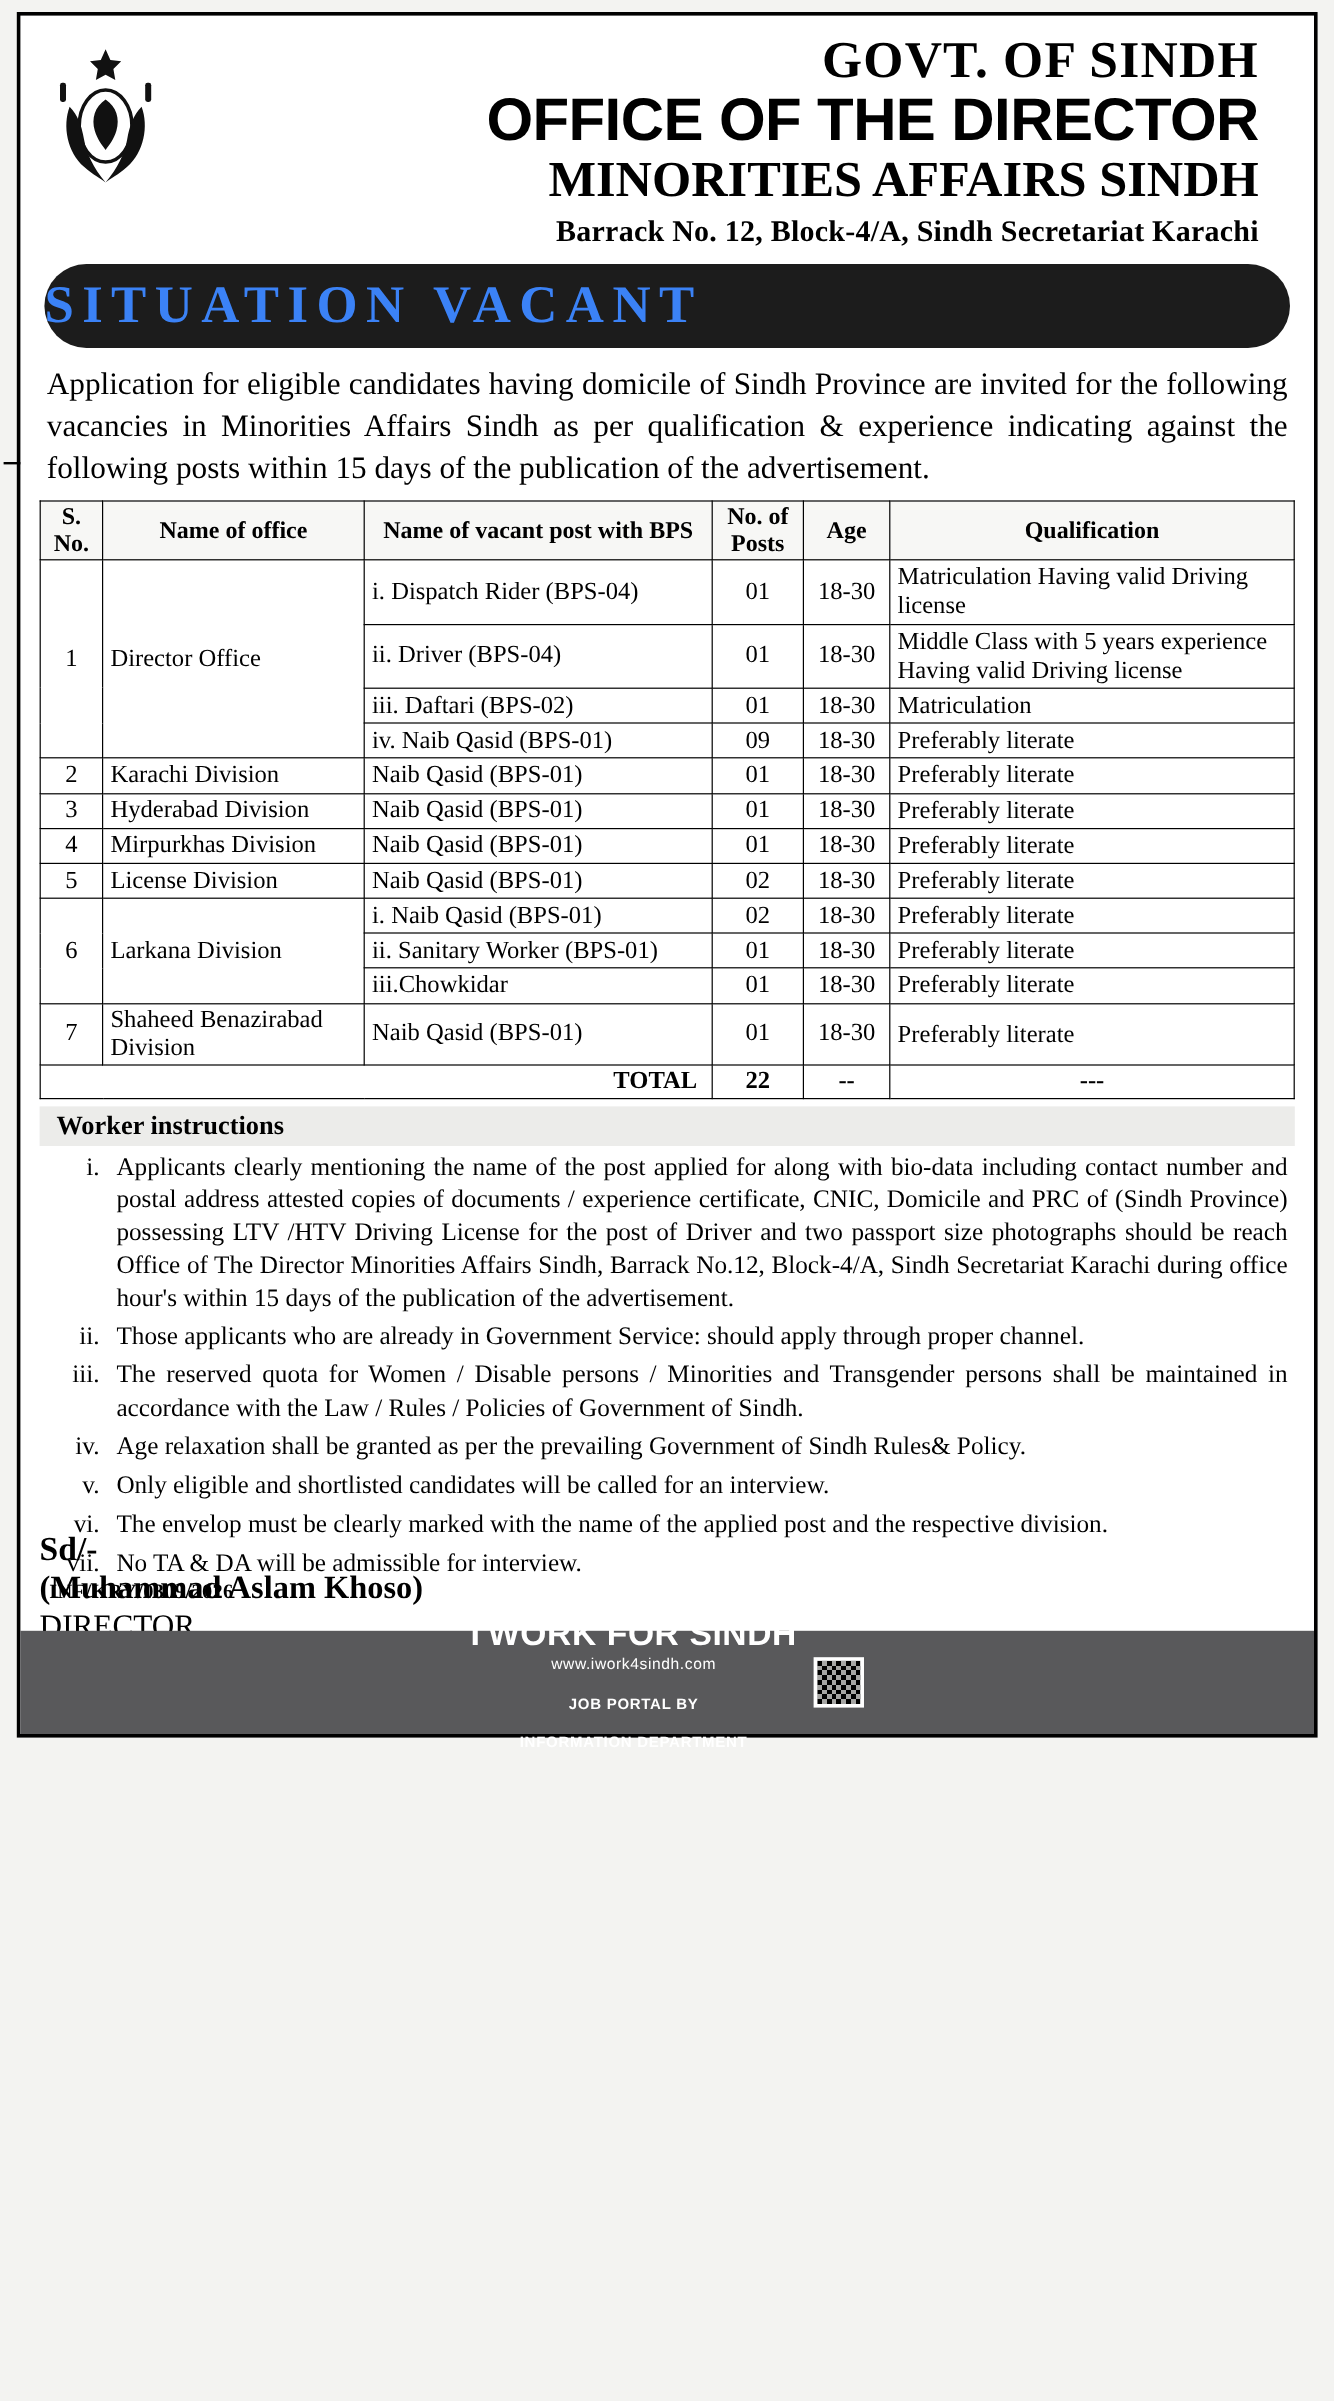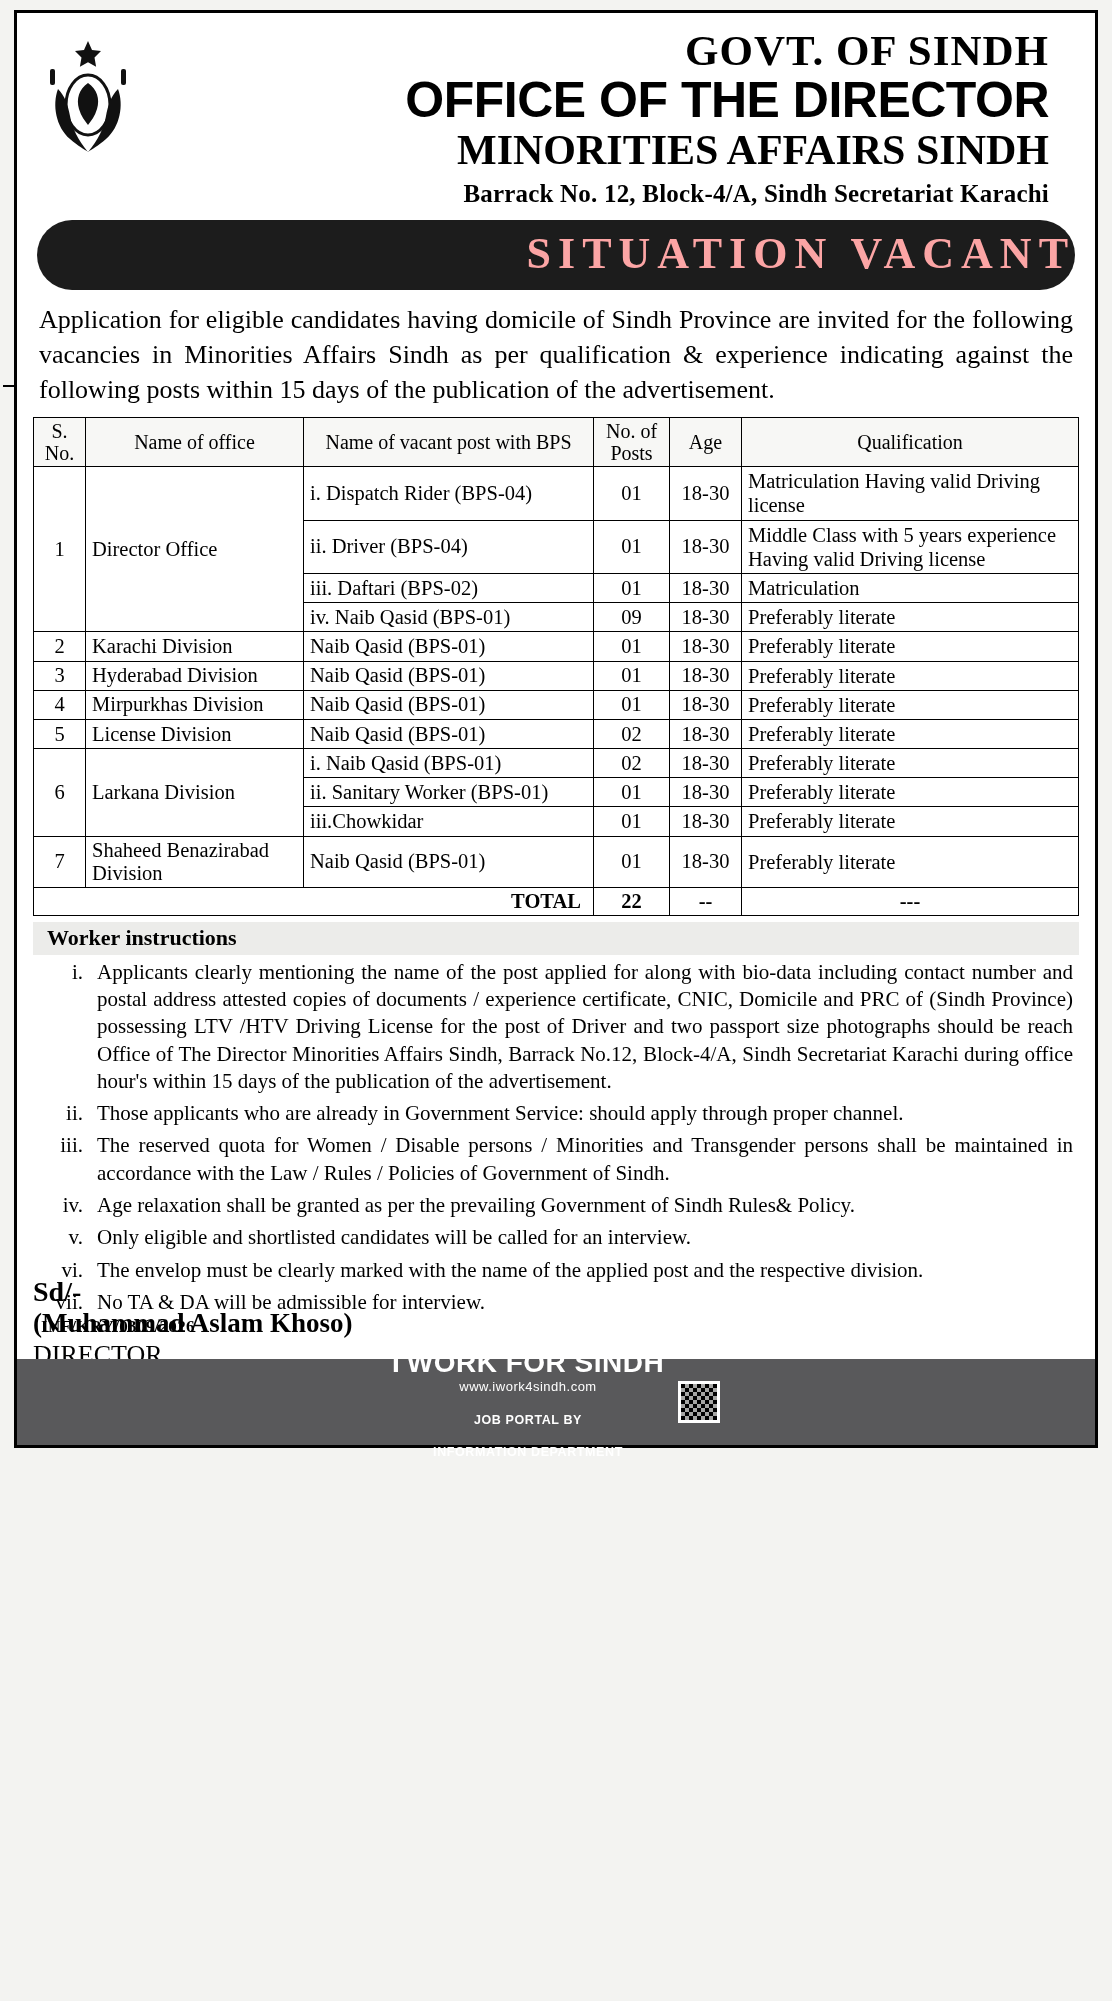--- a/index.html
+++ b/index.html
@@ -68,23 +68,23 @@
     font-family: "Liberation Serif", serif;
     font-weight: bold;
     font-size: 25px;
     margin-top: 8px;
     letter-spacing: 0.2px;
   }
   
   .banner {
     margin: 12px 4px 0 4px;
     background: #1c1c1c;
-    color: #fca5a5;
+    color: #3b82f6;
     border-radius: 40px;
-    text-align: right;
+    text-align: left;
     padding: 8px 0 11px 0;
   }
   .banner span {
     font-family: "Liberation Serif", serif;
     font-weight: bold;
     font-size: 44px;
     letter-spacing: 7px;
   }
   
   .intro {
@@ -100,21 +100,21 @@
     font-size: 20.5px;
     margin: 0 0 6px 0;
   }
   table.jobs th, table.jobs td {
     border: 1.5px solid #000;
     padding: 2px 6px;
     vertical-align: middle;
   }
   table.jobs th {
     text-align: center;
-    font-weight: normal;
+    font-weight: bold;
     background: #f7f7f5;
     font-size: 20px;
     line-height: 1.1;
   }
   td.c { text-align: center; }
   td.l { text-align: left; }
   .multi { line-height: 1.18; }
   .total-row td {
     font-weight: bold;
     text-align: center;

